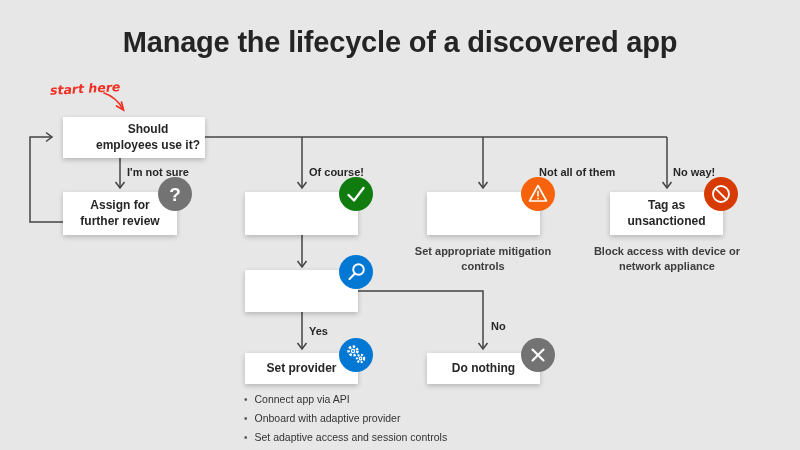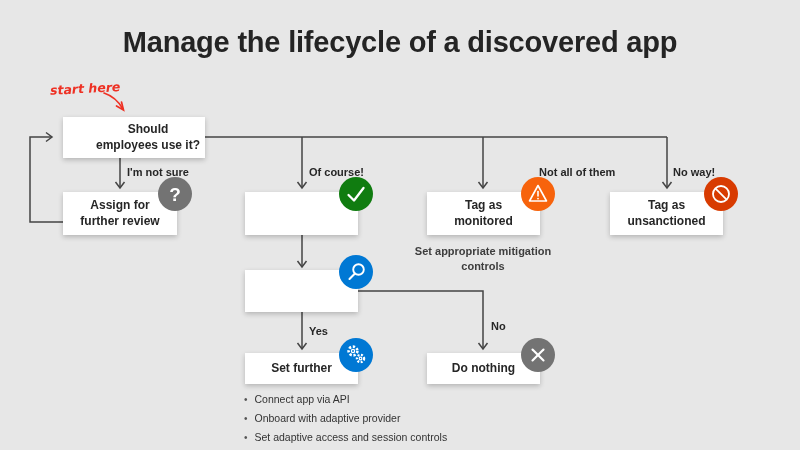--- a/index.html
+++ b/index.html
@@ -104,21 +104,20 @@
   </div>
 
   <div class="node" style="left:245px;top:192px;width:113px;height:43px;">
     <svg class="badge" viewBox="0 0 34 34">
       <circle cx="17" cy="17" r="17" fill="#107C10"></circle>
       <polyline points="9.5,18 15,23.5 24.5,11" fill="none" stroke="#ffffff" stroke-width="2.3" stroke-linecap="round" stroke-linejoin="round"></polyline>
     </svg>
   </div>
 
   <div class="node" style="left:427px;top:192px;width:113px;height:43px;">
-    <span class="lbl" style="max-width:80px;">Tag as monitored</span>
     <svg class="badge" viewBox="0 0 34 34">
       <circle cx="17" cy="17" r="17" fill="#F7630C"></circle>
       <path d="M17 8.5 L25.5 24 H8.5 Z" fill="none" stroke="#ffffff" stroke-width="1.6" stroke-linejoin="round"></path>
       <line x1="17" y1="14.5" x2="17" y2="19" stroke="#ffffff" stroke-width="1.6" stroke-linecap="round"></line>
       <circle cx="17" cy="21.6" r="0.9" fill="#ffffff"></circle>
     </svg>
   </div>
 
   <div class="node" style="left:610px;top:192px;width:113px;height:43px;">
     <span class="lbl" style="max-width:90px;">Tag as unsanctioned</span>
@@ -131,21 +130,21 @@
 
   <div class="node" style="left:245px;top:270px;width:113px;height:42px;">
     <svg class="badge" viewBox="0 0 34 34">
       <circle cx="17" cy="17" r="17" fill="#0078D4"></circle>
       <circle cx="19.5" cy="14.5" r="5.3" fill="none" stroke="#ffffff" stroke-width="1.9"></circle>
       <line x1="15.7" y1="18.8" x2="10.5" y2="24" stroke="#ffffff" stroke-width="2.1" stroke-linecap="round"></line>
     </svg>
   </div>
 
   <div class="node" style="left:245px;top:353px;width:113px;height:31px;">
-    <span class="lbl">Set further</span>
+    <span class="lbl">Set provider</span>
     <svg class="badge" viewBox="0 0 34 34">
       <circle cx="17" cy="17" r="17" fill="#0078D4"></circle>
       <circle cx="14" cy="13" r="4.4" fill="none" stroke="#ffffff" stroke-width="2.6" stroke-dasharray="2.3 1.7"></circle>
       <circle cx="14" cy="13" r="1.6" fill="none" stroke="#ffffff" stroke-width="1.3"></circle>
       <circle cx="21.5" cy="20.5" r="3.6" fill="none" stroke="#ffffff" stroke-width="2.3" stroke-dasharray="1.9 1.5"></circle>
       <circle cx="21.5" cy="20.5" r="1.3" fill="none" stroke="#ffffff" stroke-width="1.2"></circle>
     </svg>
   </div>
 
   <div class="node" style="left:427px;top:353px;width:113px;height:31px;">
@@ -158,20 +157,21 @@
   </div>
 
   <div class="edge-label" style="left:127px;top:166px;">I'm not sure</div>
   <div class="edge-label" style="left:309px;top:166px;">Of course!</div>
   <div class="edge-label" style="left:491px;top:166px;margin-left:48px;">Not all of them</div>
   <div class="edge-label" style="left:673px;top:166px;">No way!</div>
   <div class="edge-label" style="left:309px;top:325px;">Yes</div>
   <div class="edge-label" style="left:491px;top:320px;">No</div>
 
   <div class="caption" style="left:403px;top:244px;width:160px;">Set appropriate mitigation controls</div>
+  <div class="caption" style="left:581px;top:244px;width:172px;">Block access with device or network appliance</div>
 
   <div class="bullets" style="left:244px;top:393px;width:240px;">
     <div class="bullet-row">
       <span class="bullet-dot">•</span>
       <span>Connect app via API</span>
     </div>
     <div class="bullet-row">
       <span class="bullet-dot">•</span>
       <span>Onboard with adaptive provider</span>
     </div>

